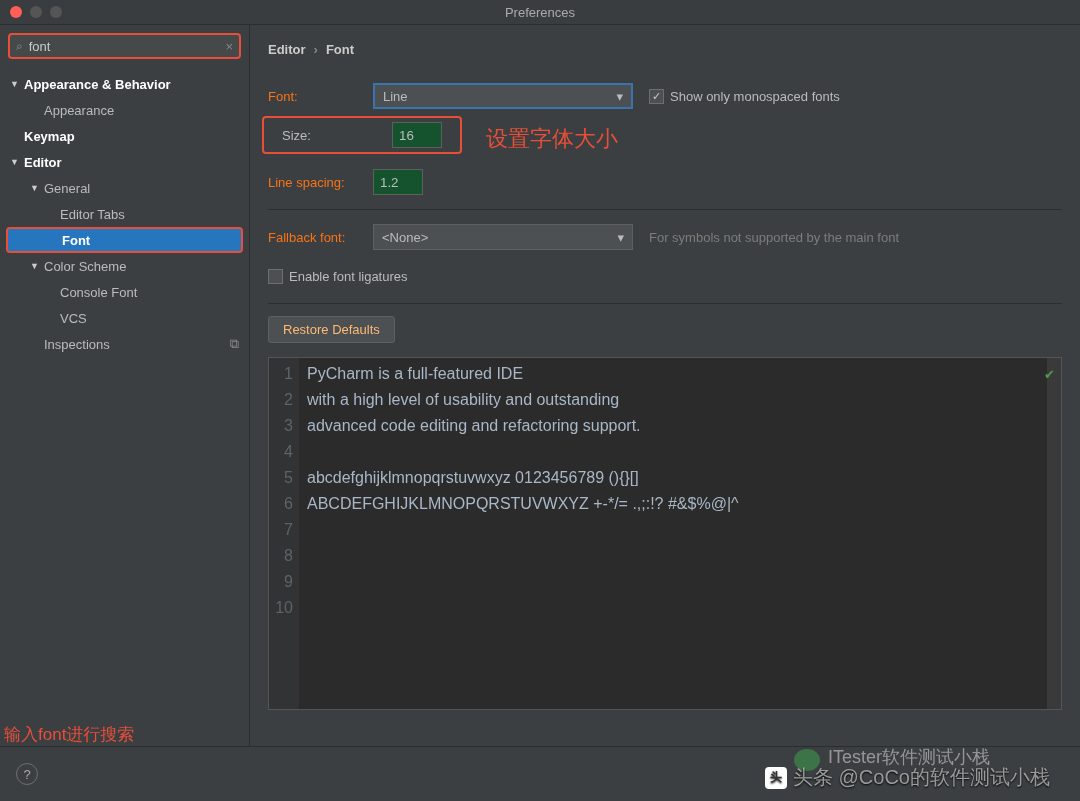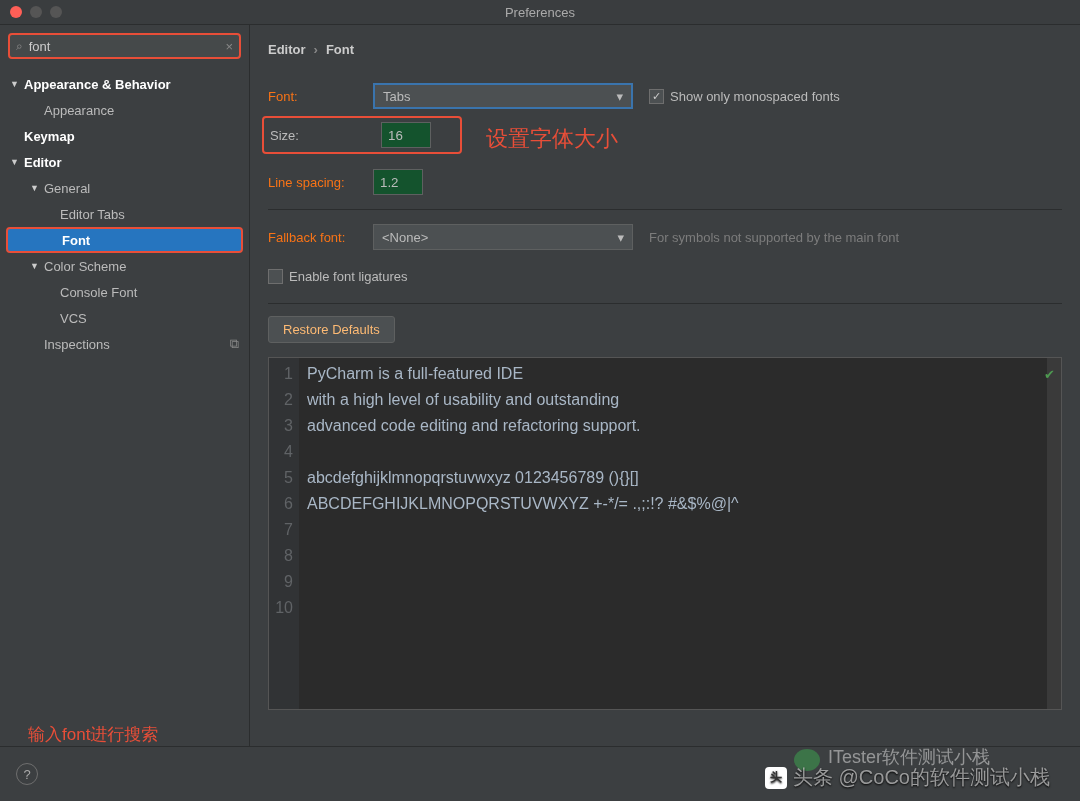--- a/index.html
+++ b/index.html
@@ -31,39 +31,39 @@
     .node.bold .lbl { font-weight: bold; color: #fff; }
     .node.lvl1 { padding-left: 30px; }
     .node.lvl2 { padding-left: 46px; }
     .node.selected { background: #2675bf; color: #fff; }
     .node.selected .lbl { color: #fff; font-weight: bold; }
     .node.boxed { border: 2px solid #e84e38; border-radius: 4px; margin: 0 6px; padding-left: 40px; }
     .node .lbl { color: #bbb; }
     .node .cp { margin-left: auto; margin-right: 10px; color: #888; font-size: 13px; }
 
     
-    .anno { color: #e84e38; font-size: 17px; padding-left: 28px; margin-top: 21px; }
+    .anno { color: #e84e38; font-size: 17px; padding-left: 4px; margin-top: 21px; }
 
     
     .crumbs { display: flex; align-items: center; gap: 8px; color: #ccc; font-weight: bold; height: 28px; }
     .crumbs .sep { color: #888; }
 
     
     .form { margin-top: 18px; }
     .row { display: flex; align-items: center; height: 30px; margin-bottom: 9px; }
     .row label { width: 105px; color: #f97316; }
     .select { height: 26px; background: #4c5052; border: 1px solid #5e6060; display: flex; align-items: center; padding: 0 8px; justify-content: space-between; color: #bbb; cursor: pointer; }
     .sel-font { width: 260px; border: 2px solid #3a74ad; }
     .sel-fallback { width: 260px; }
     .numbox { width: 50px; height: 26px; background: #14532d; border: 1px solid #5e6060; color: #bbb; text-align: left; padding: 0 6px; outline: none; }
     .cbx { width: 15px; height: 15px; background: #4c5052; border: 1px solid #6e6e6e; display: inline-flex; align-items: center; justify-content: center; color: #ccc; font-size: 11px; margin-right: 6px; cursor: pointer; }
     .checkmark { color: #ccc; }
     .hint { color: #7c7c7c; margin-left: 16px; }
 
-    .highlight-row { border: 2px solid #e84e38; border-radius: 4px; padding: 4px 6px; margin: -4px -6px 4px -6px; display: flex; align-items: center; width: 200px; gap: 12px; }
+    .highlight-row { border: 2px solid #e84e38; border-radius: 4px; padding: 4px 18px; margin: -4px -6px 4px -6px; display: flex; align-items: center; width: 200px; gap: 12px; }
     .anno2 { color: #e84e38; font-size: 22px; margin-left: 30px; }
 
     .divider { height: 1px; background: #2b2d2e; margin: 12px 0; }
 
     .btn { background: #4c5052; border: 1px solid #5e6060; color: #fdba74; padding: 5px 14px; border-radius: 3px; cursor: pointer; display: inline-block; }
 
     
     .preview { margin-top: 14px; background: #2b2b2b; border: 1px solid #555; height: 353px; display: flex; font-family: Menlo, "Courier New", monospace; font-size: 16px; line-height: 26px; position: relative; }
     .gutter { width: 30px; background: #313335; color: #606366; text-align: right; padding: 3px 6px 0 0; }
     .code { flex: 1; padding: 3px 0 0 8px; color: #a9b7c6; white-space: pre; }
@@ -151,21 +151,21 @@
     <div class="crumbs">
       <span>Editor</span>
       <span class="sep">›</span>
       <span>Font</span>
     </div>
 
     <div class="form">
       <div class="row">
         <label>Font:</label>
         <div class="select sel-font">
-          <span>Tabs</span>
+          <span>Line</span>
           <span>▾</span>
         </div>
         <span style="width:16px"></span>
         <span class="cbx">
             <span class="checkmark">✓</span>
           </span>
         <span>Show only monospaced fonts</span>
       </div>
 
       <div style="display:flex;align-items:center;margin-bottom:9px;">

